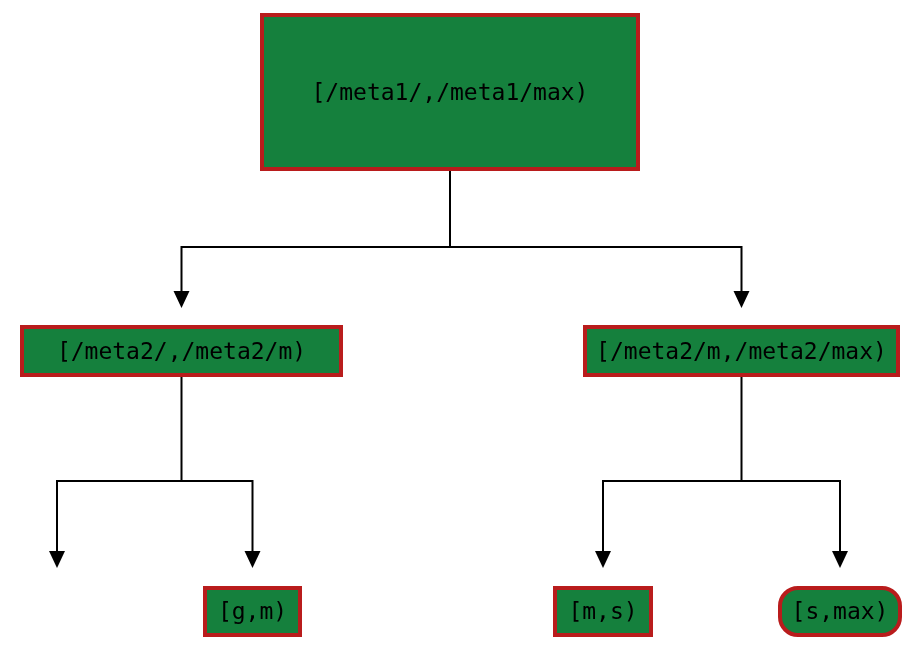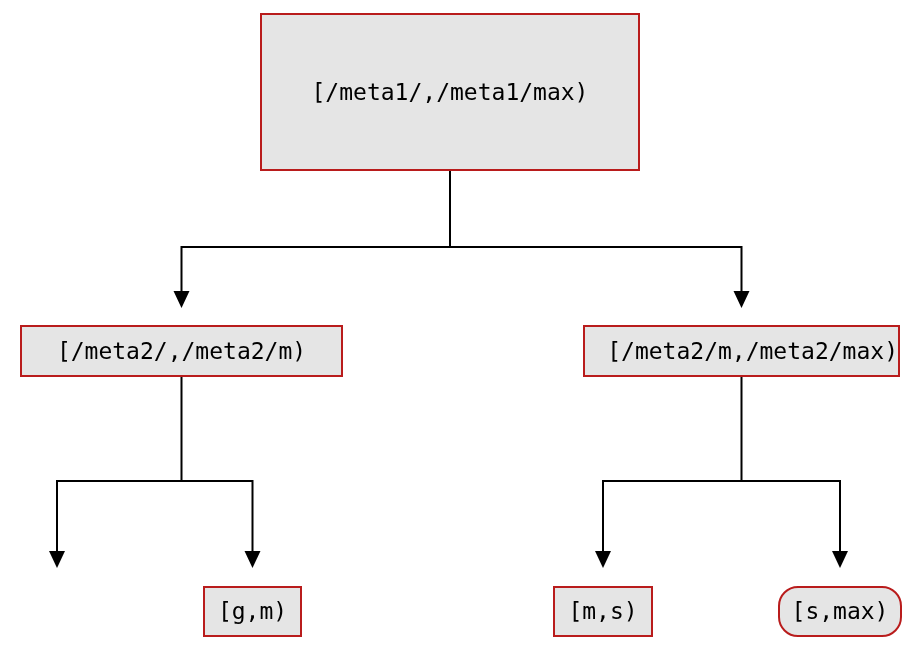--- a/index.html
+++ b/index.html
@@ -27,22 +27,22 @@
     stroke: #000000;
     stroke-width: 2;
   }
   .arrowhead {
     fill: #000000;
     stroke: none;
   }
   .node {
     position: absolute;
     box-sizing: border-box;
-    border: 2px solid #b91c1c;
-    background: #e5e5e5;
+    border: 4px solid #b91c1c;
+    background: #15803d;
     color: #000000;
     display: flex;
     align-items: center;
     justify-content: center;
     font-size: 23px;
     line-height: 1;
     white-space: nowrap;
   }
   .node-label {
     display: inline-block;
@@ -75,21 +75,21 @@
   </svg>
 
   <div class="node" style="left:260px; top:13px; width:380px; height:158px;">
     <span class="node-label">[/meta1/,/meta1/max)</span>
   </div>
 
   <div class="node" style="left:20px; top:325px; width:323px; height:52px;align-items:center;">
     <span class="node-label">[/meta2/,/meta2/m)</span>
   </div>
 
-  <div class="node" style="left:583px; top:325px; width:317px; height:52px;justify-content:flex-end;">
+  <div class="node" style="left:583px; top:325px; width:317px; height:52px;">
     <span class="node-label">[/meta2/m,/meta2/max)</span>
   </div>
 
 
   <div class="node" style="left:203px; top:586px; width:99px; height:51px;">
     <span class="node-label">[g,m)</span>
   </div>
 
   <div class="node" style="left:553px; top:586px; width:100px; height:51px;">
     <span class="node-label">[m,s)</span>

